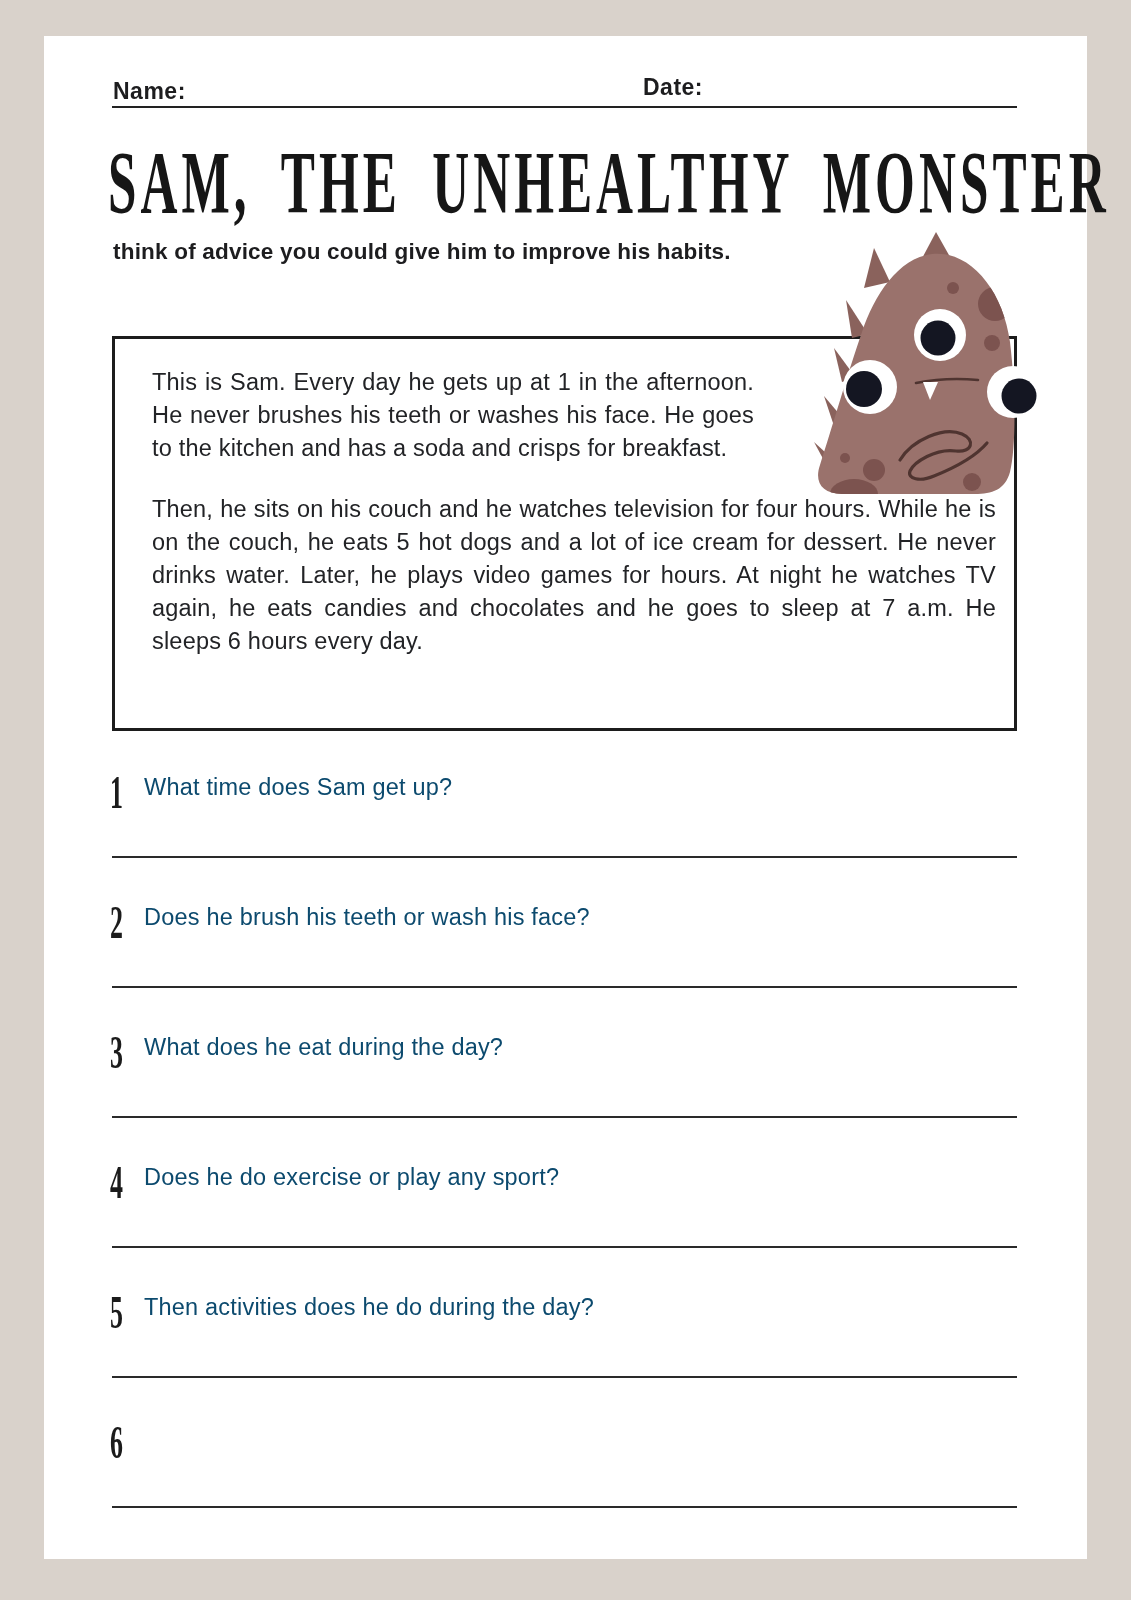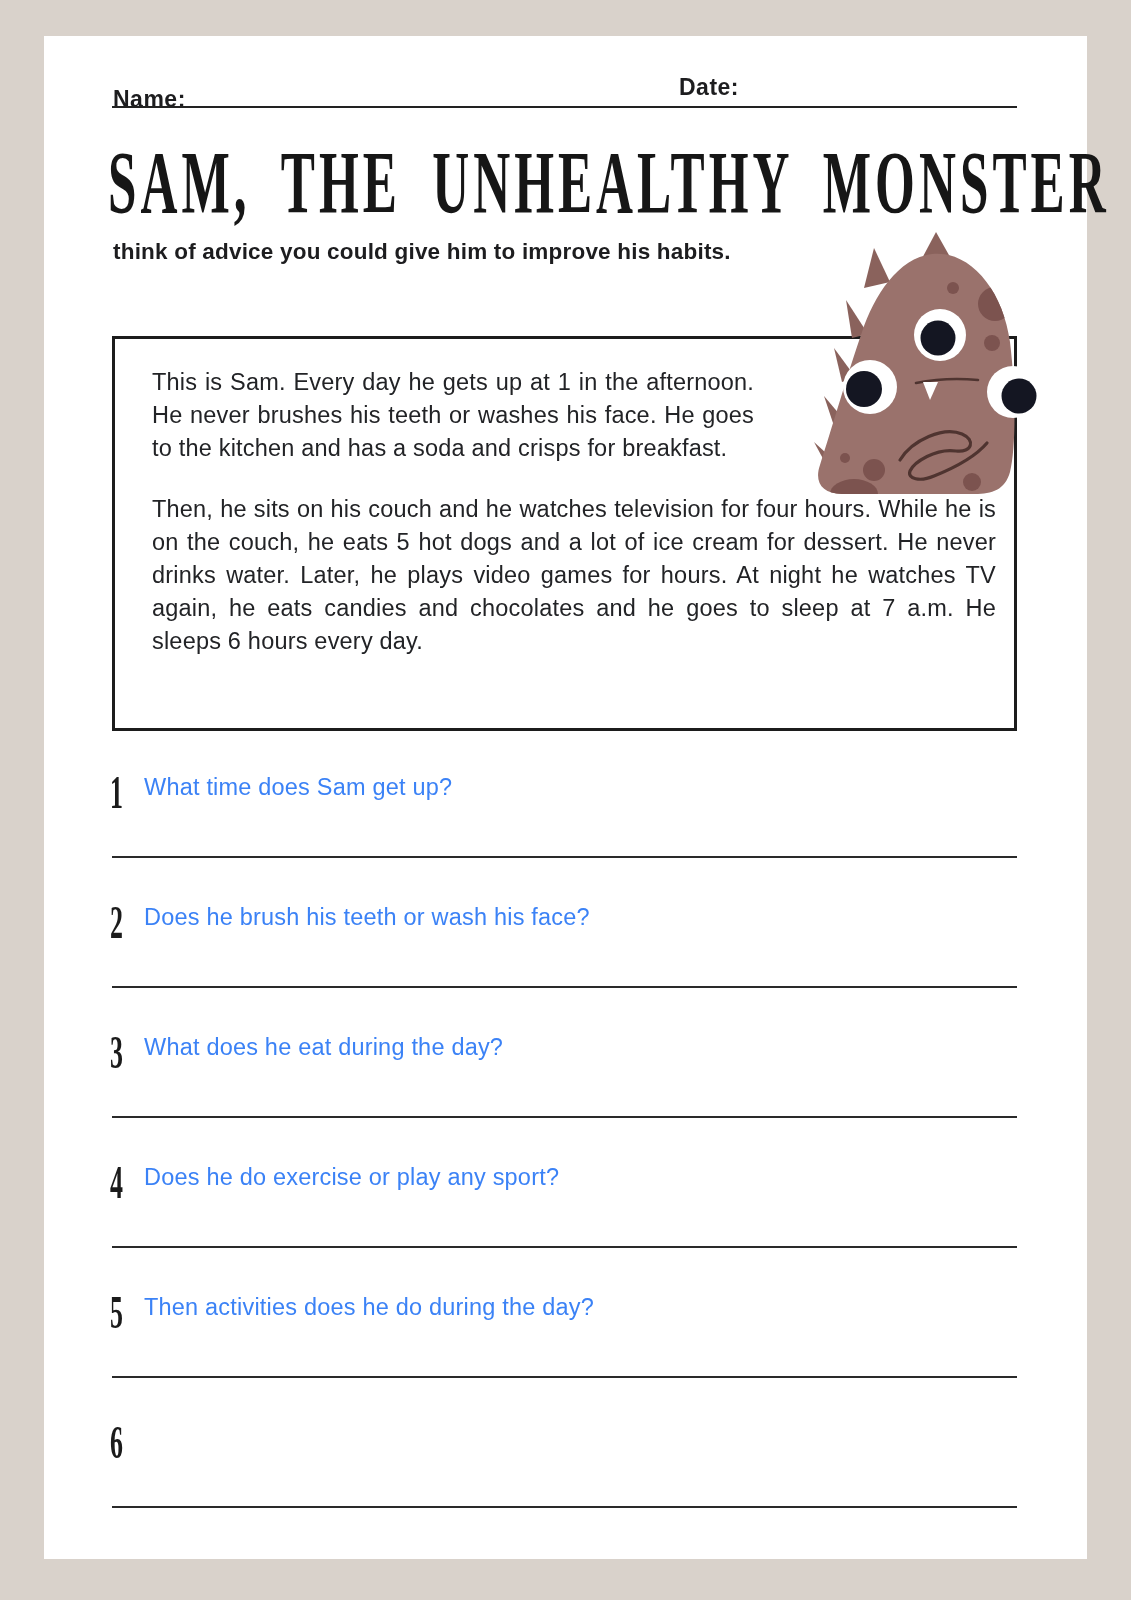--- a/index.html
+++ b/index.html
@@ -25,22 +25,22 @@
     position: absolute;
     left: 69px; top: 38px;
     width: 904px; height: 34px;
   }
   .label {
     font-weight: bold;
     font-size: 23px;
     color: #1d1d1f;
     letter-spacing: 0.5px;
   }
-  .name-label { position: absolute; left: 0; top: 12px; text-align: center; }
-  .date-label { position: absolute; left: 566px; top: 0; text-align: right; }
+  .name-label { position: absolute; left: 0; top: 4px; text-align: center; }
+  .date-label { position: absolute; left: 530px; top: 0; text-align: right; }
   .header-line {
     position: absolute;
     left: 68px; top: 70px;
     width: 905px; height: 0;
     border-bottom: 2px solid #222222;
   }
   
   .title-wrap {
     position: absolute;
     left: 64px; top: 104px;
@@ -118,21 +118,21 @@
     font-size: 36px;
     color: #1b1b1b;
     width: 34px;
     flex: 0 0 34px;
     transform: scale(0.72, 1.28);
     transform-origin: left top;
     line-height: 32px;
   }
   .q-text {
     font-size: 23.5px;
-    color: #3b82f6;
+    color: #0c4a6e;
     letter-spacing: 0.2px;
     padding-top: 2px;
     text-align: center;
   }
   .answer-line {
     position: absolute;
     left: 2px; top: 90px;
     width: 905px; height: 0;
     border-bottom: 2px solid #2a2a2a;
   }

